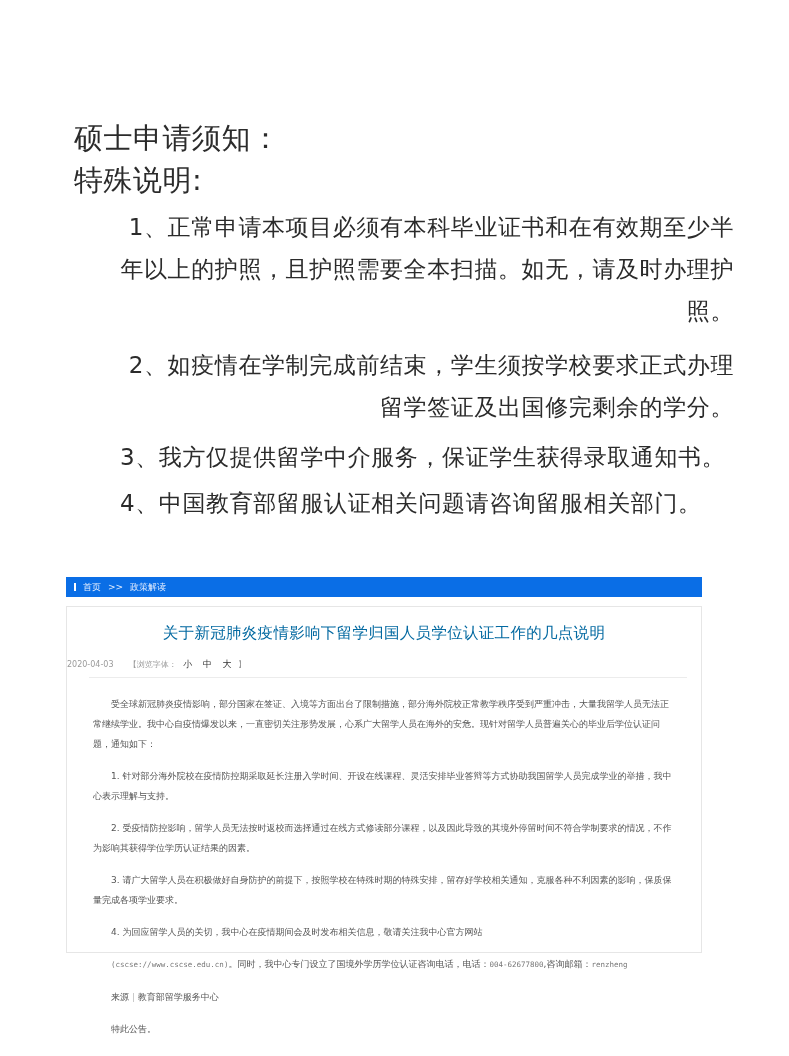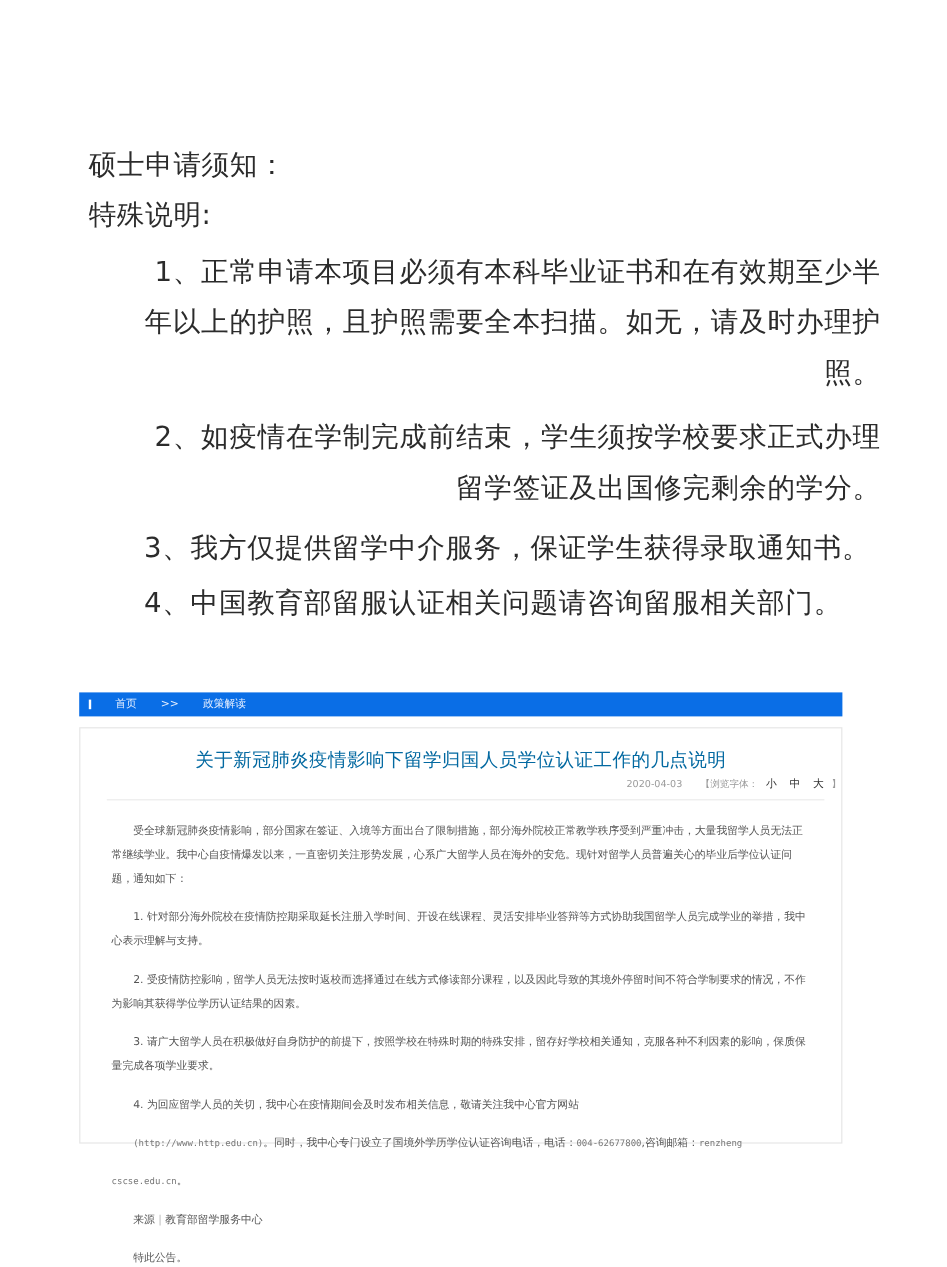--- a/index.html
+++ b/index.html
@@ -1,41 +1,41 @@
 <!DOCTYPE html>
 <html><head>
 <meta charset="utf-8">
 <style>
   html, body { margin: 0; padding: 0; }
   body {
     width: 789px; height: 1056px; background: #ffffff; position: relative; overflow: hidden;
     font-family: "DejaVu Sans", "Liberation Sans", sans-serif;
   }
   .notice { position: absolute; left: 74px; top: 118px; width: 660px; color: #2b2b2b; }
-  .notice .line { font-size: 23px; line-height: 40px; height: 40px; white-space: nowrap; letter-spacing: 0.5px; }
+  .notice .line { font-size: 29px; line-height: 40px; height: 40px; white-space: nowrap; letter-spacing: 0.5px; }
   .notice .para { font-size: 23px; line-height: 42px; letter-spacing: 0.6px; }
   .notice .indent { text-indent: 46px; }
   .notice .num { display: inline; }
 
   .shot { position: absolute; left: 66px; top: 577px; width: 636px; }
   .bluebar {
     height: 20px; background: #0a6ee6; color: #e8f0ff; font-size: 9px; line-height: 20px;
-    padding-left: 8px; display: flex; align-items: center; gap: 20px;
+    padding-left: 8px; display: flex; align-items: center; gap: 7px;
   }
   .bluebar .pip { width: 2px; height: 8px; background: #ffffff; display: inline-block; }
   .bluebar .crumb { color: #e6efff; }
   .panel {
     margin-top: 9px; border: 1px solid #e6e6e6; height: 345px; background: #ffffff; position: relative;
   }
   .panel .title {
     font-family: "DejaVu Serif", "Liberation Serif", serif; font-size: 15.5px; color: #0369a1;
     text-align: center; margin-top: 16px; letter-spacing: 0.3px;
   }
   .panel .meta {
-    text-align: right; font-size: 8px; color: #9a9a9a; margin-top: 3px;
+    text-align: left; font-size: 8px; color: #9a9a9a; margin-top: 14px;
   }
   .panel .meta .sz { color: #333; font-size: 9px; margin: 0 4px; }
   .panel .hr { height: 1px; background: #ececec; margin: 6px 14px 0 22px; }
   .panel .body { padding: 4px 14px 0 14px; color: #555; font-size: 9px; line-height: 20px; }
   .panel .body p { margin: 12px; }
   .panel .body .ind { text-indent: 18px; }
   .panel .body .mono { font-family: "DejaVu Sans Mono", "Liberation Mono", monospace; font-size: 7.5px; color: #777; }
   .panel .body .ind2 { padding-left: 18px; }
 </style>
 </head>
@@ -77,24 +77,21 @@
       <span>】</span>
     </div>
     <div class="hr"></div>
     <div class="body">
       <p class="ind">受全球新冠肺炎疫情影响，部分国家在签证、入境等方面出台了限制措施，部分海外院校正常教学秩序受到严重冲击，大量我留学人员无法正常继续学业。我中心自疫情爆发以来，一直密切关注形势发展，心系广大留学人员在海外的安危。现针对留学人员普遍关心的毕业后学位认证问题，通知如下：</p>
       <p class="ind">1. 针对部分海外院校在疫情防控期采取延长注册入学时间、开设在线课程、灵活安排毕业答辩等方式协助我国留学人员完成学业的举措，我中心表示理解与支持。</p>
       <p class="ind">2. 受疫情防控影响，留学人员无法按时返校而选择通过在线方式修读部分课程，以及因此导致的其境外停留时间不符合学制要求的情况，不作为影响其获得学位学历认证结果的因素。</p>
       <p class="ind">3. 请广大留学人员在积极做好自身防护的前提下，按照学校在特殊时期的特殊安排，留存好学校相关通知，克服各种不利因素的影响，保质保量完成各项学业要求。</p>
       <p class="ind">4. 为回应留学人员的关切，我中心在疫情期间会及时发布相关信息，敬请关注我中心官方网站</p>
       <p class="ind">
-        <span class="mono">(http://www.http.edu.cn)</span><span>。同时，我中心专门设立了国境外学历学位认证咨询电话，电话：</span><span class="mono">004-62677800</span><span>,咨询邮箱：</span><span class="mono">renzheng</span>
-      </p>
-      <p>
-        <span class="mono">cscse.edu.cn</span><span>。</span>
+        <span class="mono">(cscse://www.cscse.edu.cn)</span><span>。同时，我中心专门设立了国境外学历学位认证咨询电话，电话：</span><span class="mono">004-62677800</span><span>,咨询邮箱：</span><span class="mono">renzheng</span>
       </p>
       <p class="ind2">
         <span>来源</span>
         <span style="color:#bbb;">|</span>
         <span>教育部留学服务中心</span>
       </p>
       <p class="ind2">特此公告。</p>
     </div>
   </div>
 </div>

